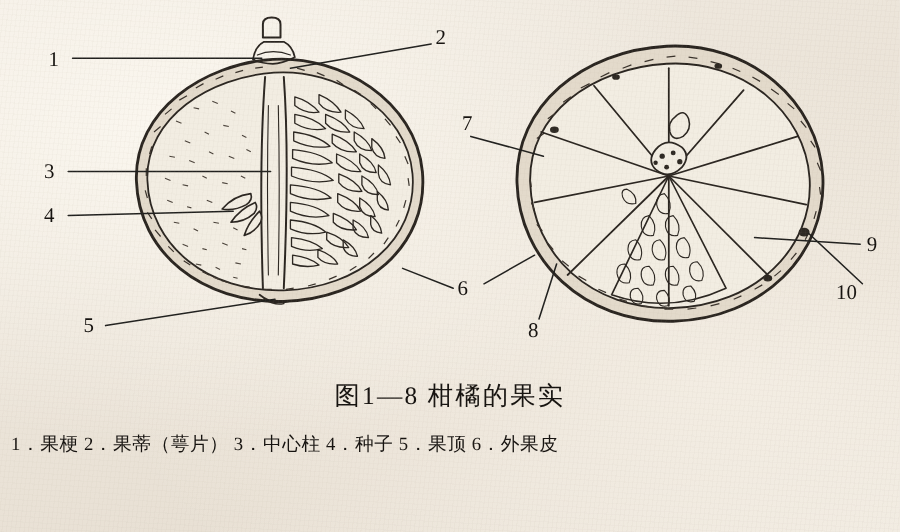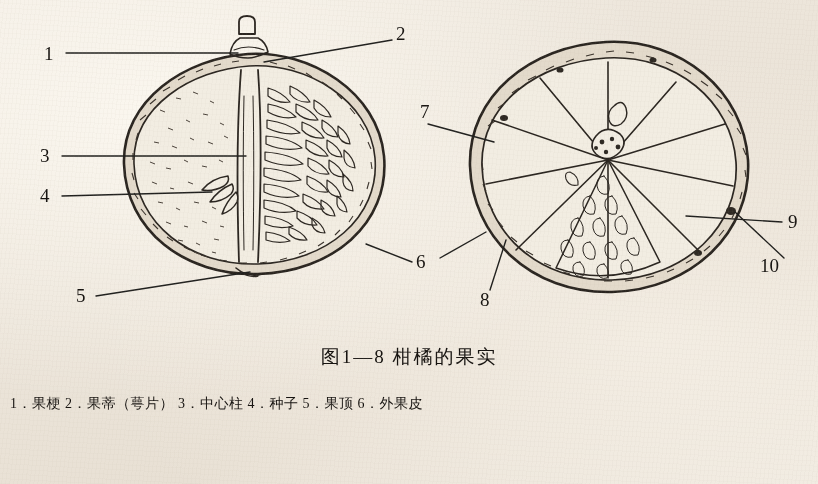--- a/index.html
+++ b/index.html
@@ -43,31 +43,31 @@
     display: block;
     width: 818px;
     height: 340px;
   }
   .caption {
     position: absolute;
     left: 0;
     top: 344px;
     width: 818px;
     text-align: center;
-    font-size: 19px;
+    font-size: 23px;
     letter-spacing: 2px;
     font-family: "Liberation Serif", serif;
     color: #15120f;
   }
   .legend {
     position: absolute;
     left: 10px;
     top: 386px;
     width: 800px;
-    font-size: 14px;
+    font-size: 17px;
     line-height: 36px;
     color: #15120f;
     letter-spacing: 0.5px;
   }
   .legend-line {
     white-space: nowrap;
   }
   .leader {
     stroke: #20201e;
     stroke-width: 1.4;

